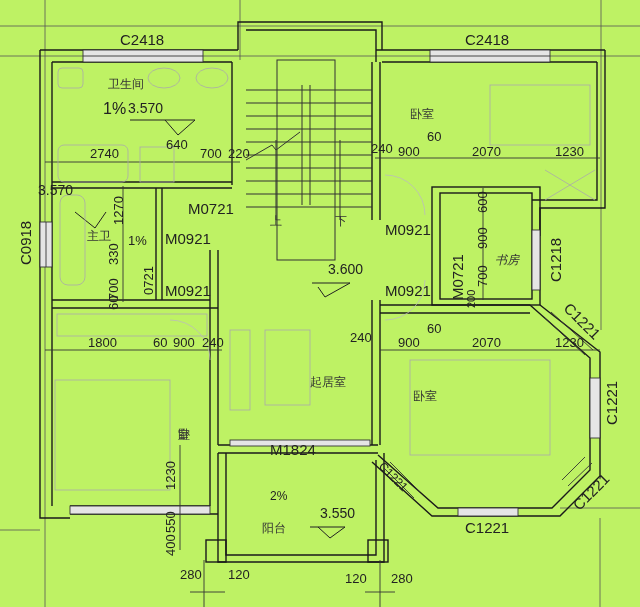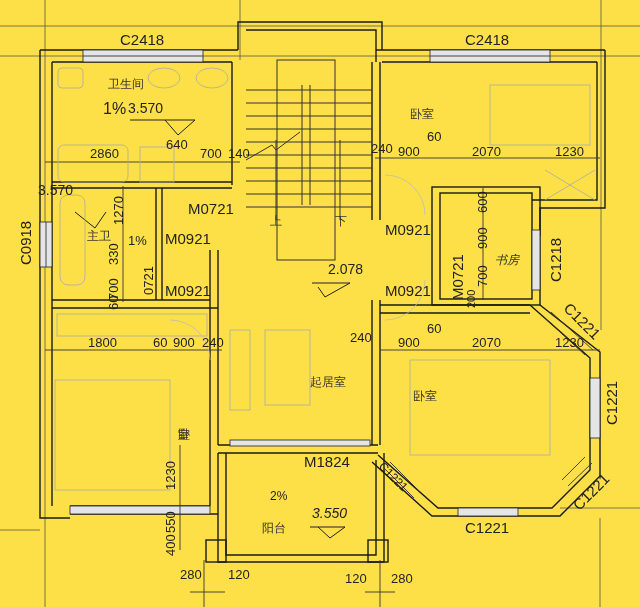--- a/index.html
+++ b/index.html
@@ -1,16 +1,16 @@
 <!DOCTYPE html>
 <html><head>
 <meta charset="utf-8">
 <style>
   html,body{margin:0;padding:0;background:#fff;}
-  #root{position:relative;width:640px;height:607px;overflow:hidden;background:#fde047;font-family:"DejaVu Sans",sans-serif;}
+  #root{position:relative;width:640px;height:607px;overflow:hidden;background:#bef264;font-family:"DejaVu Sans",sans-serif;}
   svg{position:absolute;left:0;top:0;}
   .lbl{position:absolute;color:#222;white-space:nowrap;line-height:1;}
   .dim{font-family:"Liberation Sans",sans-serif;font-size:13px;color:#222;}
   .code{font-family:"Liberation Sans",sans-serif;font-size:15px;color:#222;}
   .room{font-size:12px;color:#333;}
   .elev{font-family:"Liberation Sans",sans-serif;font-size:14px;color:#222;}
   .vert{transform-origin:0 0;transform:rotate(-90deg);}
   .diag1{transform-origin:0 0;transform:rotate(45deg);}
   .diag2{transform-origin:0 0;transform:rotate(-45deg);}
   .wm{position:absolute;color:#e23b3b;font-size:40px;font-family:"DejaVu Serif",serif;letter-spacing:2px;}
@@ -173,46 +173,46 @@
   <div class="lbl code" style="left:465px;top:520px;">C1221</div>
   <div class="lbl code diag1" style="left:385px;top:460px;font-size:12px;">C1221</div>
 
   <div class="lbl code" style="left:188px;top:201px;">M0721</div>
   <div class="lbl code" style="left:165px;top:231px;">M0921</div>
   <div class="lbl code vert" style="left:142px;top:295px;font-size:13px;">0721</div>
   <div class="lbl code" style="left:165px;top:283px;">M0921</div>
   <div class="lbl code" style="left:385px;top:222px;">M0921</div>
   <div class="lbl code" style="left:385px;top:283px;">M0921</div>
   <div class="lbl code vert" style="left:450px;top:300px;">M0721</div>
-  <div class="lbl code" style="left:270px;top:454px;margin-left:34px;">M1824</div>
+  <div class="lbl code" style="left:270px;top:442px;">M1824</div>
 
   <div class="lbl room" style="left:108px;top:78px;">卫生间</div>
   <div class="lbl room" style="left:87px;top:230px;">主卫</div>
   <div class="lbl room" style="left:410px;top:108px;">卧室</div>
   <div class="lbl room" style="left:495px;top:254px;font-style:italic;">书房</div>
   <div class="lbl room" style="left:310px;top:376px;">起居室</div>
   <div class="lbl room" style="left:178px;top:418px;writing-mode:vertical-rl;">卧室</div>
   <div class="lbl room" style="left:413px;top:390px;">卧室</div>
   <div class="lbl room" style="left:262px;top:522px;">阳台</div>
   <div class="lbl room" style="left:270px;top:215px;">上</div>
   <div class="lbl room" style="left:335px;top:215px;">下</div>
 
   <div class="lbl elev" style="left:128px;top:101px;">3.570</div>
   <div class="lbl elev" style="left:38px;top:183px;">3.570</div>
-  <div class="lbl elev" style="left:328px;top:262px;">2.078</div>
-  <div class="lbl elev" style="left:312px;top:506px;font-style:italic;">3.550</div>
+  <div class="lbl elev" style="left:328px;top:262px;">3.600</div>
+  <div class="lbl elev" style="left:320px;top:506px;">3.550</div>
 
   <div class="lbl elev" style="left:103px;top:101px;font-size:16px;">1%</div>
   <div class="lbl dim" style="left:128px;top:234px;">1%</div>
   <div class="lbl dim" style="left:270px;top:490px;font-size:12px;">2%</div>
 
-  <div class="lbl dim" style="left:90px;top:147px;">2860</div>
+  <div class="lbl dim" style="left:90px;top:147px;">2740</div>
   <div class="lbl dim" style="left:166px;top:138px;">640</div>
   <div class="lbl dim" style="left:200px;top:147px;">700</div>
-  <div class="lbl dim" style="left:228px;top:147px;">140</div>
+  <div class="lbl dim" style="left:228px;top:147px;">220</div>
 
   <div class="lbl dim" style="left:371px;top:142px;">240</div>
   <div class="lbl dim" style="left:398px;top:145px;">900</div>
   <div class="lbl dim" style="left:427px;top:130px;">60</div>
   <div class="lbl dim" style="left:472px;top:145px;">2070</div>
   <div class="lbl dim" style="left:555px;top:145px;">1230</div>
 
   <div class="lbl dim" style="left:88px;top:336px;">1800</div>
   <div class="lbl dim" style="left:153px;top:336px;">60</div>
   <div class="lbl dim" style="left:173px;top:336px;">900</div>

